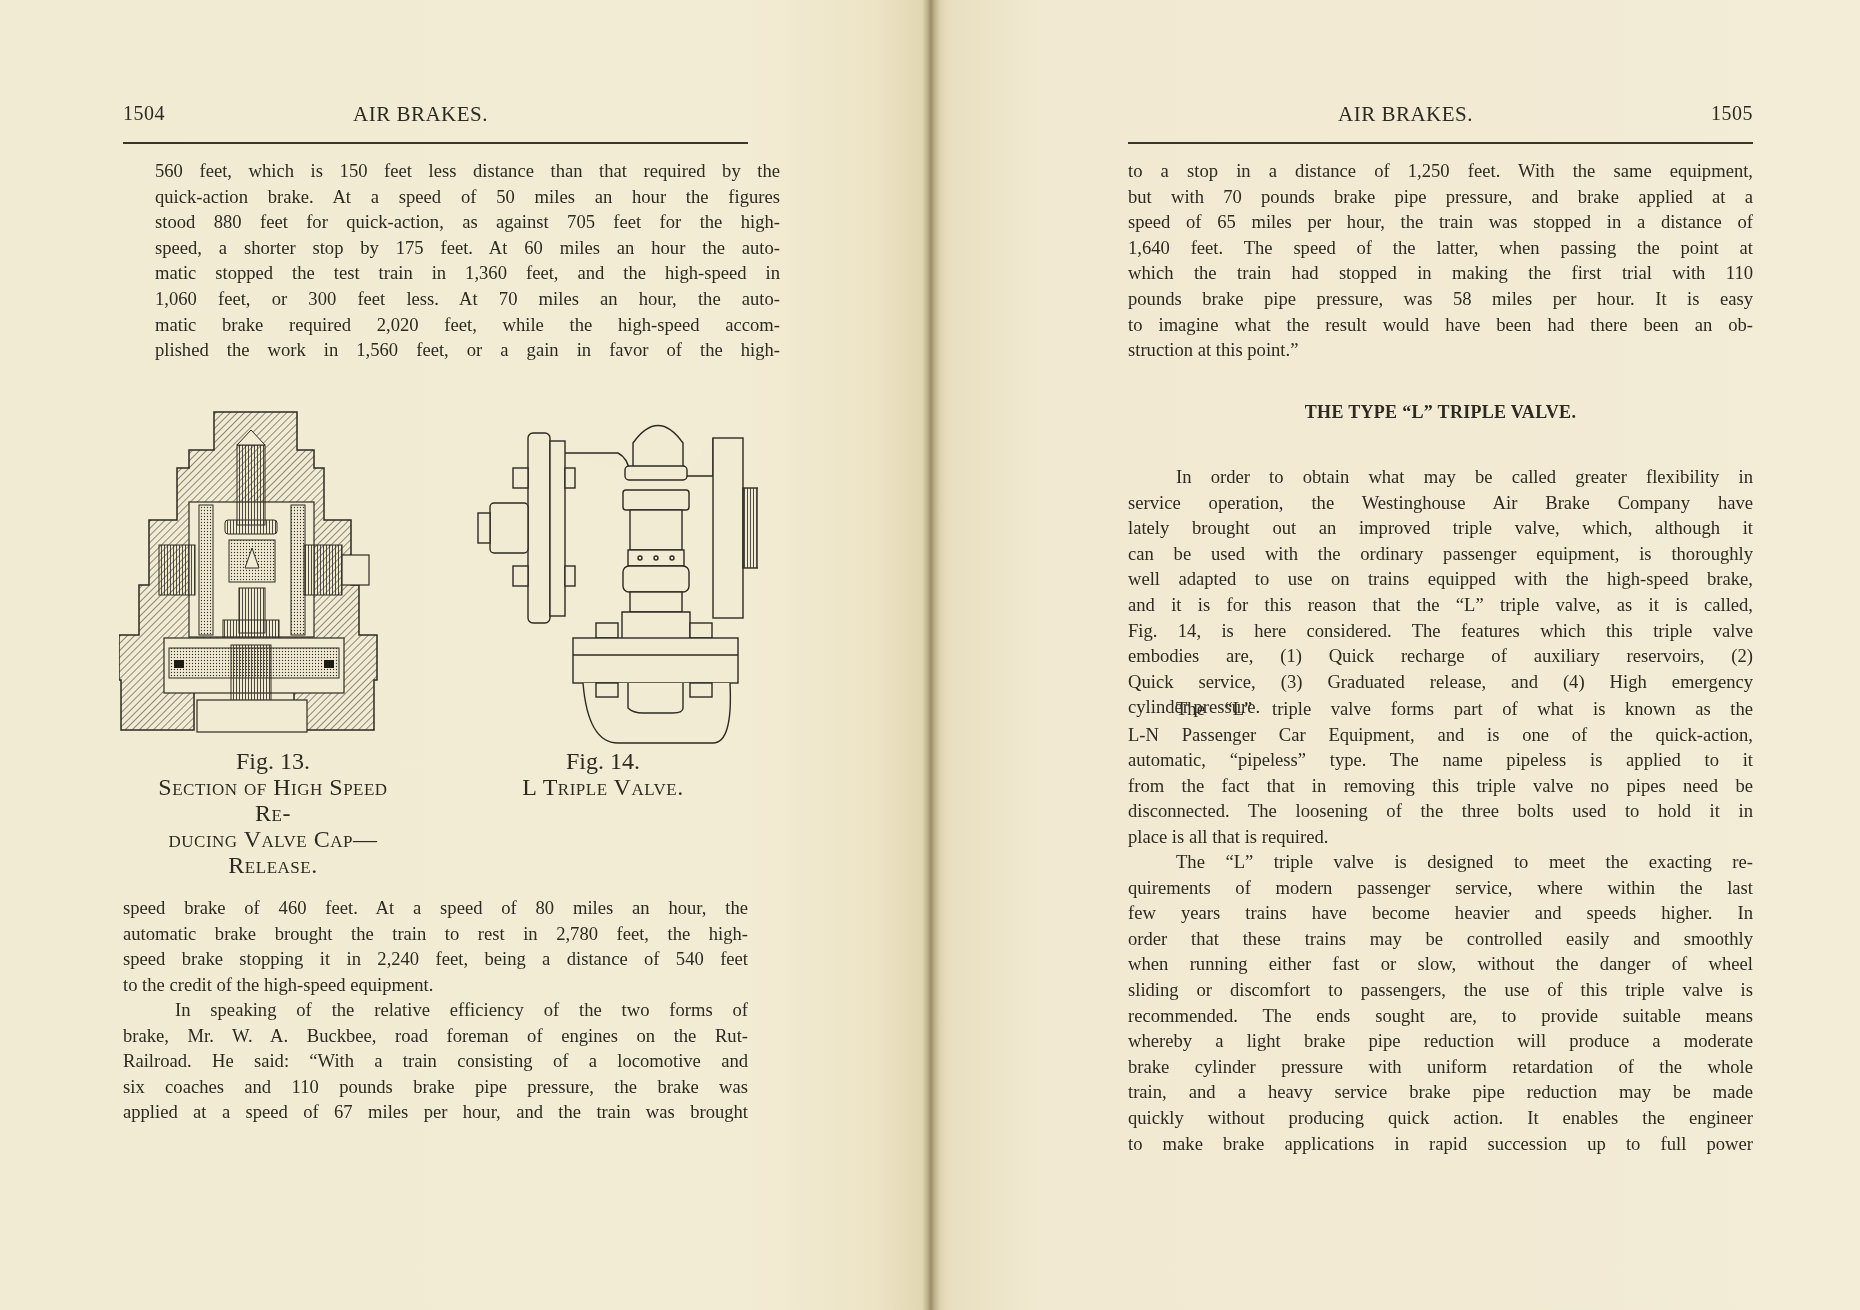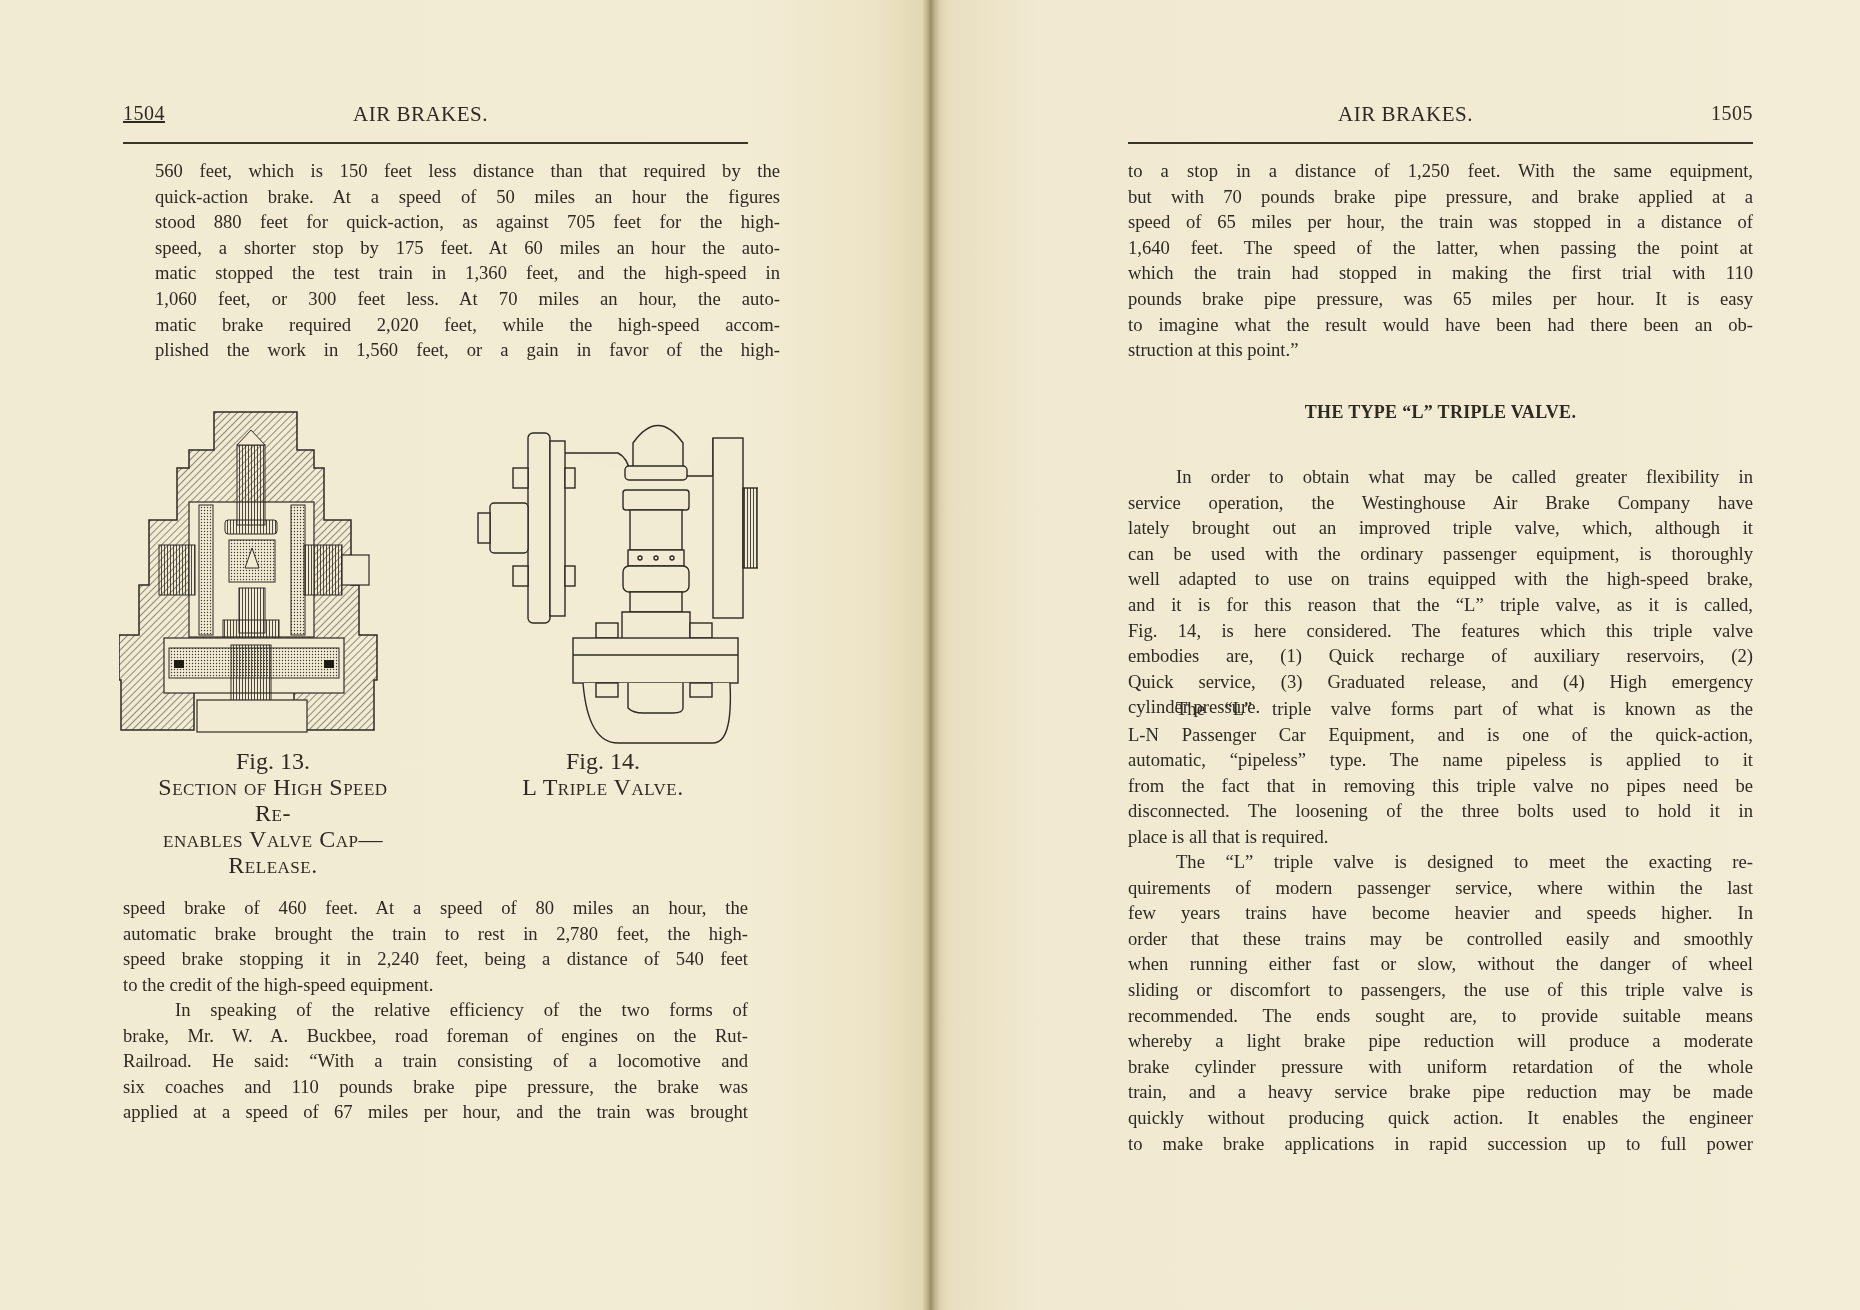--- a/index.html
+++ b/index.html
@@ -14,21 +14,21 @@
     background: linear-gradient(90deg, rgba(150,135,95,0.0) 0%, rgba(150,135,95,0.35) 30%, rgba(110,98,65,0.55) 50%, rgba(150,135,95,0.35) 70%, rgba(150,135,95,0) 100%);
   }
   .page { position:absolute; top:0; height:1310px; }
   .page.left { left:123px; width:625px; }
   .page.right { left:1128px; width:625px; }
   .running-head {
     position:absolute; top:102px; left:0; width:100%; height:30px;
     font-size:21px; letter-spacing:0.5px;
   }
   .running-head .pnum { position:absolute; top:0; font-size:20px; }
-  .page.left .running-head .pnum { left:0;text-decoration:underline; }
+  .page.left .running-head .pnum { left:0; }
   .page.right .running-head .pnum { right:0; }
   .running-head .title { position:absolute; top:0; left:0; width:100%; text-align:center; }
   .page.left .running-head .title { left:-15px; }
   .page.right .running-head .title { left:-35px; }
   .rule { position:absolute; top:142px; left:0; width:100%; height:2px; background:#3a352b; }
   .text {
     position:absolute; left:0; width:100%;
     font-size:18.6px; line-height:25.6px; text-align:justify;
     hyphens:none;
   }
@@ -107,21 +107,21 @@
       <rect x="205" y="250" width="10" height="8" fill="#1e1b15"></rect>
       <rect x="112" y="235" width="40" height="65" fill="url(#vlines)" stroke="#2e2a22" stroke-width="1"></rect>
       <rect x="120" y="298" width="24" height="10" rx="4" fill="url(#vlines)" stroke="#2e2a22" stroke-width="1"></rect>
 
       <rect x="78" y="290" width="110" height="32" fill="#f2ebd3" stroke="#2e2a22" stroke-width="1.2"></rect>
     </svg>
   </div>
   <div class="caption" style="left:20px; width:260px; top:748px;">
     <div>Fig. 13.</div>
     <div class="sc">Section of High Speed Re-</div>
-    <div class="sc">enables Valve Cap—</div>
+    <div class="sc">ducing Valve Cap—</div>
     <div class="sc">Release.</div>
   </div>
 
   <div class="figure" style="left:345px; top:408px;">
     <svg width="290" height="340" viewBox="0 0 290 340">
       <defs>
         <pattern id="vlines2" width="3" height="6" patternUnits="userSpaceOnUse">
           <line x1="0.5" y1="0" x2="0.5" y2="6" stroke="#3a352b" stroke-width="0.9"></line>
         </pattern>
       </defs>
@@ -191,21 +191,21 @@
     <span class="pnum">1505</span>
   </div>
   <div class="rule"></div>
 
   <div class="text" style="top:158px;">
     <span class="line">to a stop in a distance of 1,250 feet.  With the same equipment,</span>
     <span class="line">but with 70 pounds brake pipe pressure, and brake applied at a</span>
     <span class="line">speed of 65 miles per hour, the train was stopped in a distance of</span>
     <span class="line">1,640 feet.  The speed of the latter, when passing the point at</span>
     <span class="line">which the train had stopped in making the first trial with 110</span>
-    <span class="line">pounds brake pipe pressure, was 65 miles per hour.  It is easy</span>
+    <span class="line">pounds brake pipe pressure, was 58 miles per hour.  It is easy</span>
     <span class="line">to imagine what the result would have been had there been an ob-</span>
     <span class="line last">struction at this point.”</span>
   </div>
 
   <div class="section-title">THE TYPE “L” TRIPLE VALVE.</div>
 
   <div class="text" style="top:464px;">
     <span class="line" style="padding-left:48px; box-sizing:border-box;">In order to obtain what may be called greater flexibility in</span>
     <span class="line">service operation, the Westinghouse Air Brake Company have</span>
     <span class="line">lately brought out an improved triple valve, which, although it</span>

